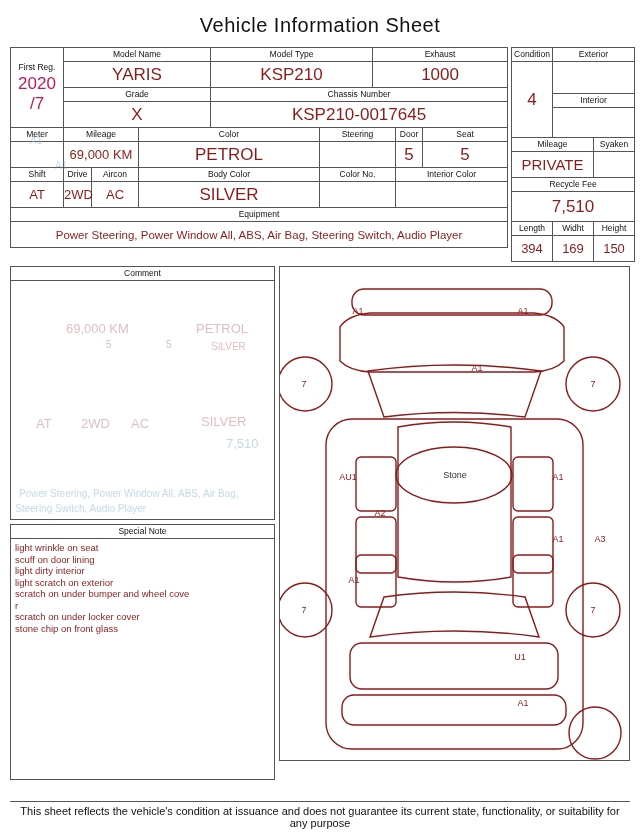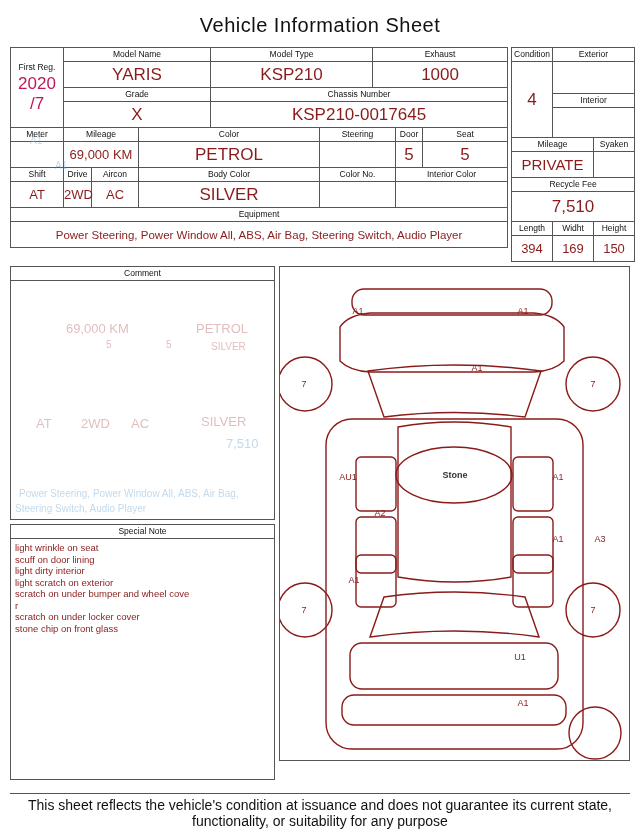--- a/index.html
+++ b/index.html
@@ -147,21 +147,21 @@
     white-space: nowrap;
   }
   .dlabel.blk { color: #333; }
 
   .footer {
     position: absolute;
     left: 10px;
     right: 10px;
     bottom: 6px;
     border-top: 1px solid #555;
-    font-size: 14px;
+    font-size: 11px;
     color: #111;
     text-align: center;
     padding-top: 3px;
   }
 </style>
 </head>
 <body>
 
 <div class="page">
 
@@ -384,21 +384,21 @@
             <rect x="62" y="428" width="224" height="30" rx="12"></rect>
 
             <circle cx="25" cy="117" r="27"></circle>
             <circle cx="313" cy="117" r="27"></circle>
             <circle cx="25" cy="343" r="27"></circle>
             <circle cx="313" cy="343" r="27"></circle>
 
             <circle cx="315" cy="466" r="26"></circle>
           </g>
         </svg>
-        <div class="dlabel blk" style="left:175px; top:208px;font-weight:bold;">Stone</div>
+        <div class="dlabel blk" style="left:175px; top:208px;">Stone</div>
       <div class="dlabel" style="left: 78px; top: 44px;">A1</div>
           <div class="dlabel" style="left: 243px; top: 44px;">A1</div>
           <div class="dlabel" style="left: 197px; top: 101px;">A1</div>
           <div class="dlabel" style="left: 24px; top: 117px;">7</div>
           <div class="dlabel" style="left: 313px; top: 117px;">7</div>
           <div class="dlabel" style="left: 68px; top: 210px;">AU1</div>
           <div class="dlabel" style="left: 278px; top: 210px;">A1</div>
           <div class="dlabel" style="left: 62px; top: 246px; margin-left: 38px;">A2</div>
           <div class="dlabel" style="left: 278px; top: 272px;">A1</div>
           <div class="dlabel" style="left: 320px; top: 272px;">A3</div>

